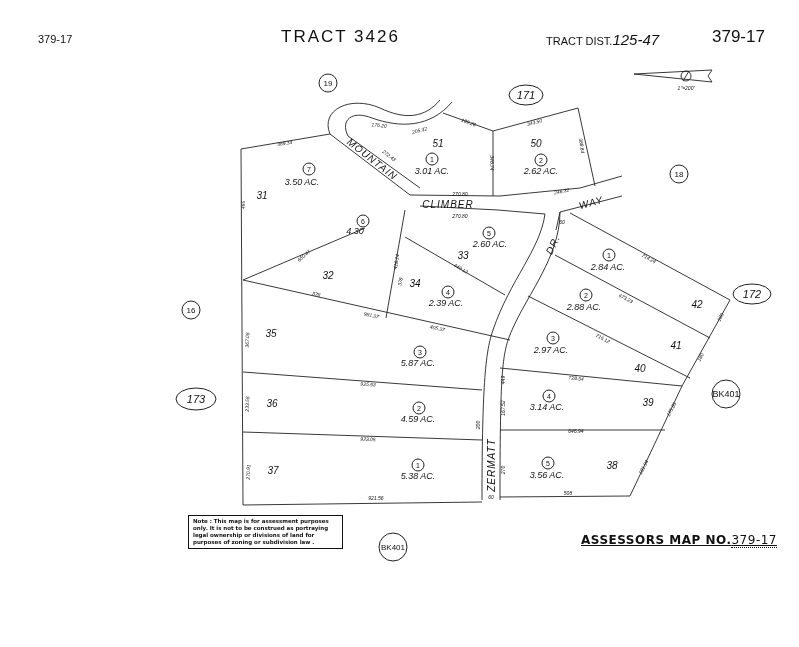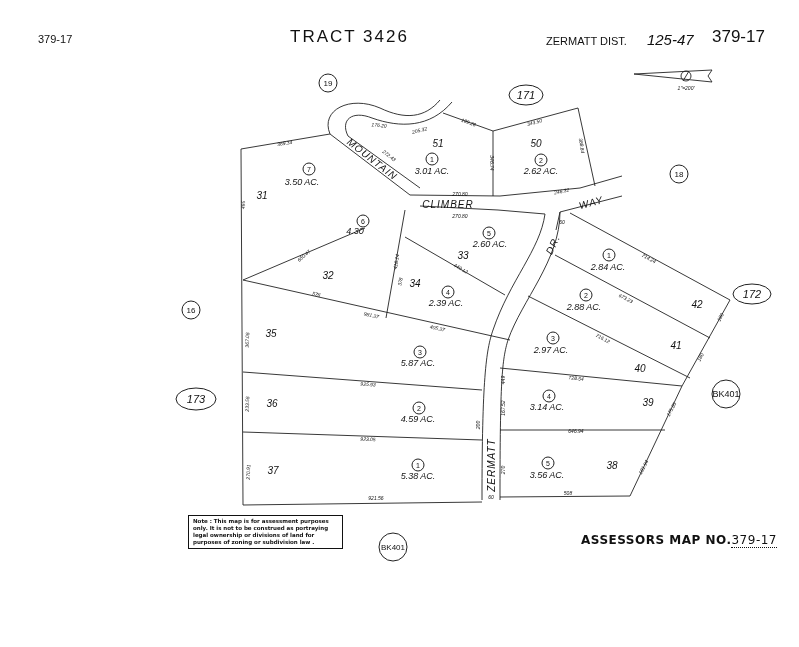--- a/index.html
+++ b/index.html
@@ -1,40 +1,40 @@
 <!DOCTYPE html>
 <html><head>
 <meta charset="utf-8">
 <style>
   html, body { margin:0; padding:0; background:#ffffff; }
   body { width:799px; height:647px; position:relative; overflow:hidden; font-family:"Liberation Sans", sans-serif; color:#111; }
   .hdr { position:absolute; white-space:nowrap; color:#111; }
   .pg-small { font-size:11px; }
   .pg-big { font-size:17px; }
-  #tract { left:290px; top:27px; font-size:17px; letter-spacing:2px; }
+  #tract { left:281px; top:27px; font-size:17px; letter-spacing:2px; }
   #pg-left { left:38px; top:33px; }
   #pg-right { left:712px; top:27px; }
   #school { left:546px; top:31px; font-size:11px; }
-  #school .dist { font-style:italic; font-size:15px; margin-left:20px; }
+  #school .dist { font-style:italic; font-size:15px; margin-left:0; }
   svg#map { position:absolute; left:0; top:0; }
   svg text { font-family:"Liberation Sans", sans-serif; fill:#111; }
   .lot { font-style:italic; font-size:10px; }
   .acre { font-style:italic; font-size:9px; }
   .dim { font-size:5px; font-style:italic; }
   .road { font-style:italic; font-size:10px; letter-spacing:1px; }
   #note { position:absolute; left:188px; top:515px; width:145px; border:1.5px solid #111; padding:2px 4px; font-size:5.5px; font-weight:bold; line-height:7px; font-family:"DejaVu Sans", sans-serif; }
-  #assessor { position:absolute; left:581px; top:533px; font-family:"DejaVu Sans", sans-serif; font-weight:bold; font-size:12px; letter-spacing:0.5px; text-align:right; line-height:15px; }
+  #assessor { position:absolute; left:581px; top:533px; font-family:"DejaVu Sans", sans-serif; font-weight:bold; font-size:12px; letter-spacing:0.5px; text-align:right; line-height:15px;text-decoration:underline; }
   #assessor .num { font-weight:normal; font-size:12px; border-bottom:1px dotted #111; }
 </style>
 </head>
 <body>
 
 <div class="hdr pg-small" id="pg-left"><span>379-17</span></div>
 <div class="hdr" id="tract">TRACT 3426</div>
-<div class="hdr" id="school"><span>ZERMATT DIST.</span><span class="dist">125-47</span></div>
+<div class="hdr" id="school"><span>TRACT DIST.</span><span class="dist">125-47</span></div>
 <div class="hdr pg-big" id="pg-right">379-17</div>
 
 <svg id="map" width="799" height="647" viewBox="0 0 799 647">
   <g fill="none" stroke="#222" stroke-width="0.9">
 
     <g>
       <path d="M634 74 L712 70 L708 76 L712 82 Z"></path>
       <circle cx="686" cy="76" r="5"></circle>
       <line x1="683" y1="81" x2="689" y2="71"></line>
     </g>

